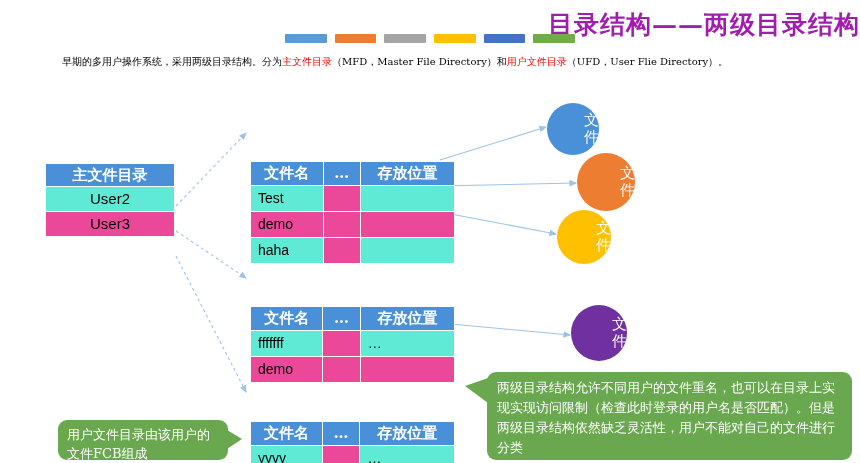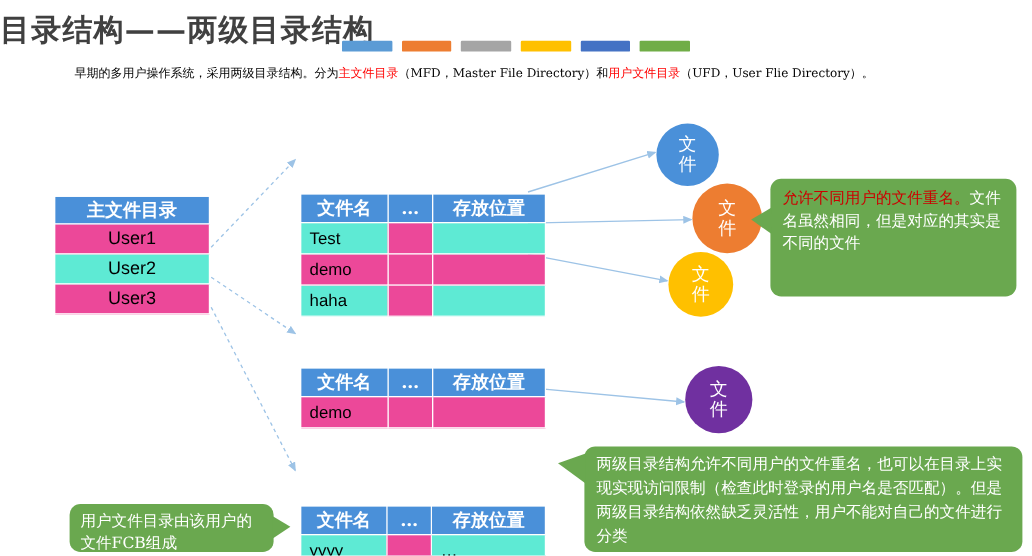--- a/index.html
+++ b/index.html
@@ -4,23 +4,23 @@
 <style>
   html,body{margin:0;padding:0;}
   body{
     width:860px;height:463px;background:#ffffff;position:relative;overflow:hidden;
     font-family:"Liberation Sans","DejaVu Sans",sans-serif;
   }
   .stage{position:absolute;left:0;top:0;width:860px;height:463px;}
 
   
   .title{
-    position:absolute;left:0;top:8px;width:860px;text-align:left;
-    font-family:"DejaVu Serif","Liberation Serif",serif;
-    font-size:25px;font-weight:bold;color:#404040;letter-spacing:1px;
+    position:absolute;left:0;top:8px;width:860px;text-align:right;
+    font-family:"DejaVu Serif","Liberation Serif",serif;
+    font-size:25px;font-weight:bold;color:#a21caf;letter-spacing:1px;
     white-space:nowrap;
   }
   .title-bars{position:absolute;top:34px;left:285px;width:290px;height:9px;display:flex;gap:8px;}
   .title-bars span{flex:1;height:9px;border-radius:1px;}
 
   
   .para{
     position:absolute;left:62px;top:50px;width:760px;
     font-family:"DejaVu Serif","Liberation Serif",serif;
     font-size:10px;line-height:23px;color:#000;
@@ -52,21 +52,21 @@
   .ufd .c3{width:95px;}
   .ufd1{left:250px;top:113px;}
   .ufd2{left:250px;top:258px;}
   .ufd3{left:250px;top:373px;}
   .red{color:#ff0000;}
 
   
   .circ{
     position:absolute;border-radius:50%;color:#ffffff;
     font-family:"DejaVu Serif","Liberation Serif",serif;
-    display:flex;align-items:center;justify-content:center;
+    display:flex;align-items:center;justify-content:flex-end;
     font-size:15px;line-height:17px;text-align:center;
   }
   .circ span{display:block;width:1em;}
 
   
   .callout{
     position:absolute;background:#6aa84f;color:#ffffff;border-radius:9px;
     font-family:"DejaVu Serif","Liberation Serif",serif;
     font-size:13px;line-height:19px;box-sizing:border-box;
   }
@@ -112,23 +112,20 @@
     <line x1="440" y1="212" x2="556" y2="234" stroke="#9dc3e6" stroke-width="1.1" marker-end="url(#ah)"></line>
     <line x1="440" y1="323" x2="570" y2="335" stroke="#9dc3e6" stroke-width="1.1" marker-end="url(#ah)"></line>
   </svg>
 
   <table class="tbl mfd">
     <tbody>
         <tr>
           <td class="hd">主文件目录</td>
         </tr>
     <tr>
-          <td class="row r-a">User1</td>
-        </tr>
-    <tr>
           <td class="row r-b">User2</td>
         </tr>
     <tr>
           <td class="row r-a">User3</td>
         </tr>
   </tbody>
     </table>
 
   <table class="tbl ufd ufd1">
     <tbody>
@@ -156,20 +153,25 @@
     </table>
 
   <table class="tbl ufd ufd2">
     <tbody>
         <tr>
       <td class="hd c1">文件名</td>
       <td class="hd c2">…</td>
       <td class="hd c3">存放位置</td>
     </tr>
     <tr>
+      <td class="cell c1 r-b">fffffff</td>
+      <td class="cell c2 r-a"></td>
+      <td class="cell c3 r-b">…</td>
+    </tr>
+    <tr>
       <td class="cell c1 r-a red">demo</td>
       <td class="cell c2 r-a"></td>
       <td class="cell c3 r-a"></td>
     </tr>
   </tbody>
     </table>
 
   <table class="tbl ufd ufd3">
     <tbody>
         <tr>
@@ -196,24 +198,20 @@
   <div class="circ" id="circ1" style="left: 577px; top: 153px; width: 58px; height: 58px; background: rgb(237, 125, 49);">
     <span>文件</span>
   </div>
   <div class="circ" id="circ2" style="left: 557px; top: 210px; width: 54px; height: 54px; background: rgb(255, 192, 0);">
     <span>文件</span>
   </div>
   <div class="circ" id="circ3" style="left: 571px; top: 305px; width: 56px; height: 56px; background: rgb(112, 48, 160);">
     <span>文件</span>
   </div>
 
-  <div class="callout" style="left:642px;top:149px;width:205px;height:98px;padding:7px 10px;">
-    <span class="red">允许不同用户的文件重名。</span><span>文件名虽然相同，但是对应的其实是不同的文件</span>
-    <div class="tail" style="left:-16px;top:24px;border-top:10px solid transparent;border-bottom:12px solid transparent;border-right:17px solid #6aa84f;"></div>
-  </div>
 
 
   <div class="callout" style="left:58px;top:420px;width:170px;height:40px;padding:5px 9px;line-height:19px;">
     <span>用户文件目录由该用户的文件FCB组成</span>
     <div class="tail" style="right:-14px;top:10px;border-top:9px solid transparent;border-bottom:10px solid transparent;border-left:15px solid #6aa84f;"></div>
   </div>
 
   <div class="callout" style="left:487px;top:372px;width:365px;height:88px;padding:6px 10px;line-height:20px;">
     <span>两级目录结构允许不同用户的文件重名，也可以在目录上实现实现访问限制（检查此时登录的用户名是否匹配）。但是两级目录结构依然缺乏灵活性，用户不能对自己的文件进行分类</span>
     <div class="tail" style="left:-22px;top:6px;border-top:8px solid transparent;border-bottom:17px solid transparent;border-right:23px solid #6aa84f;"></div>

